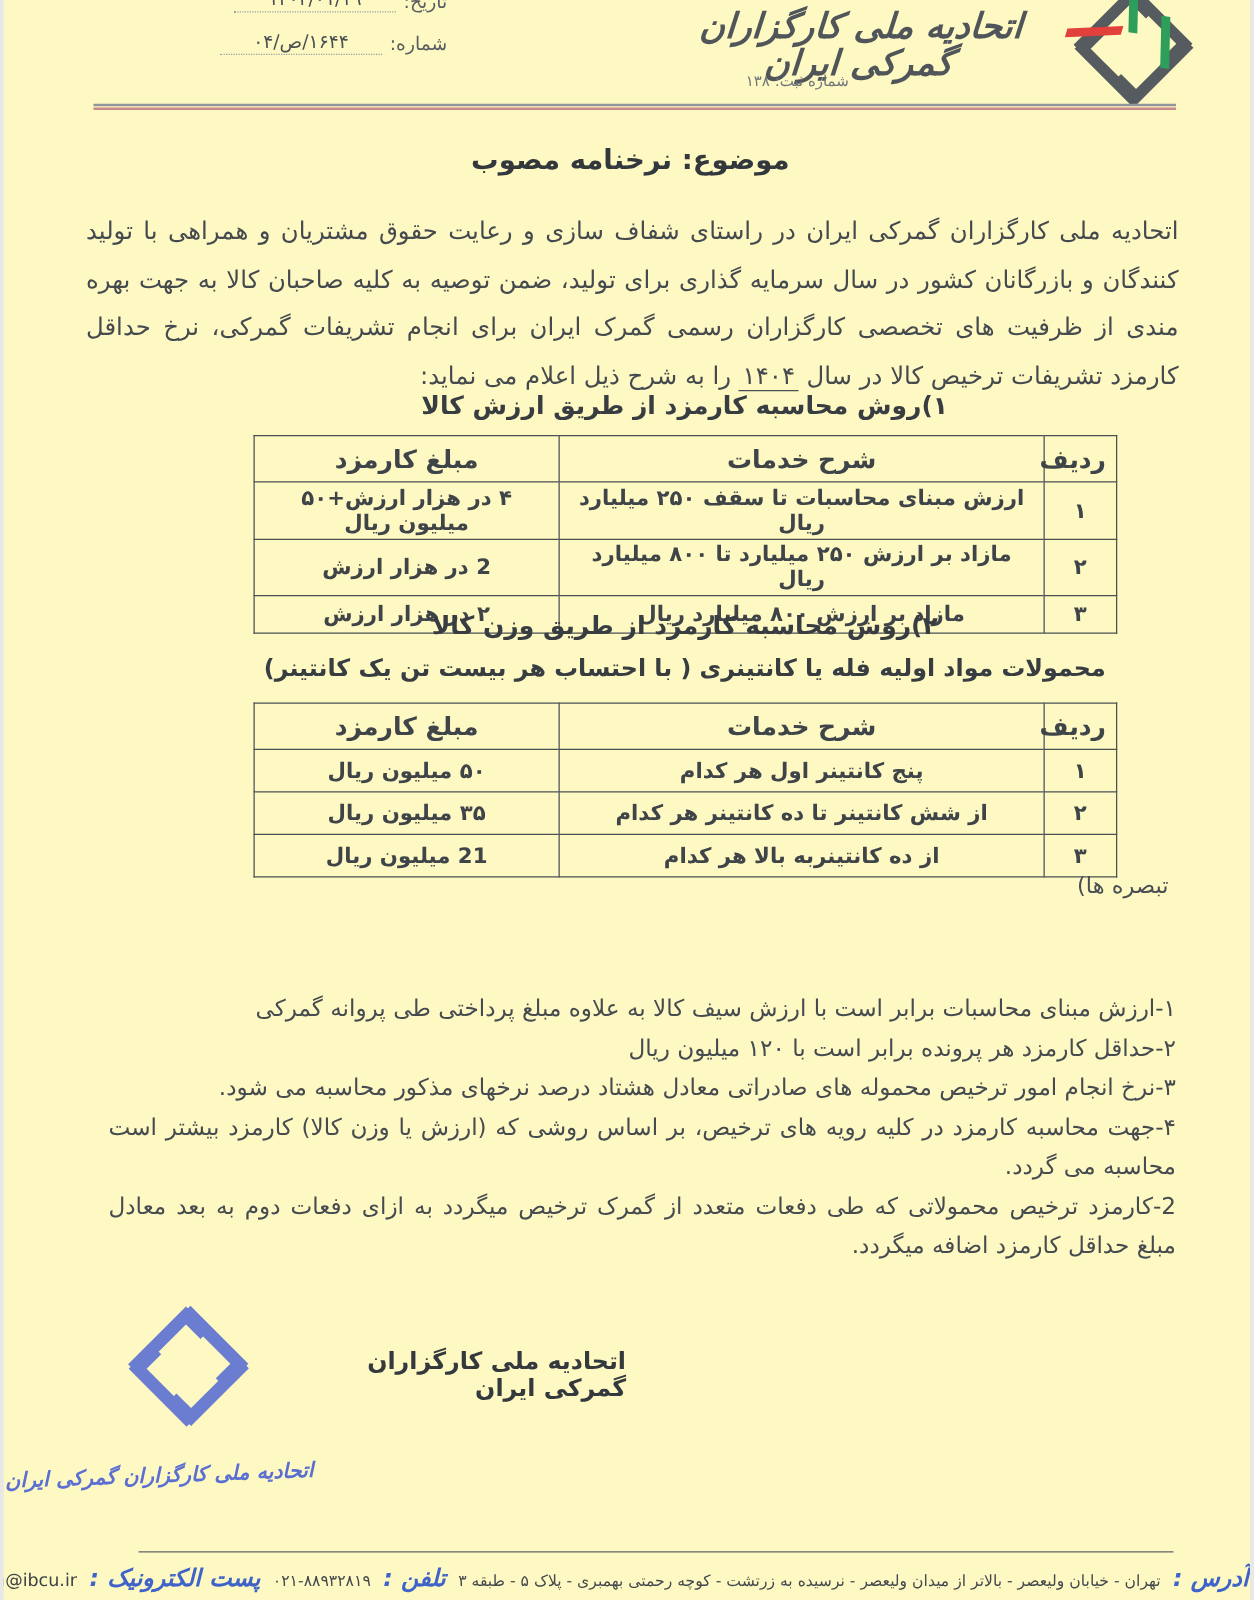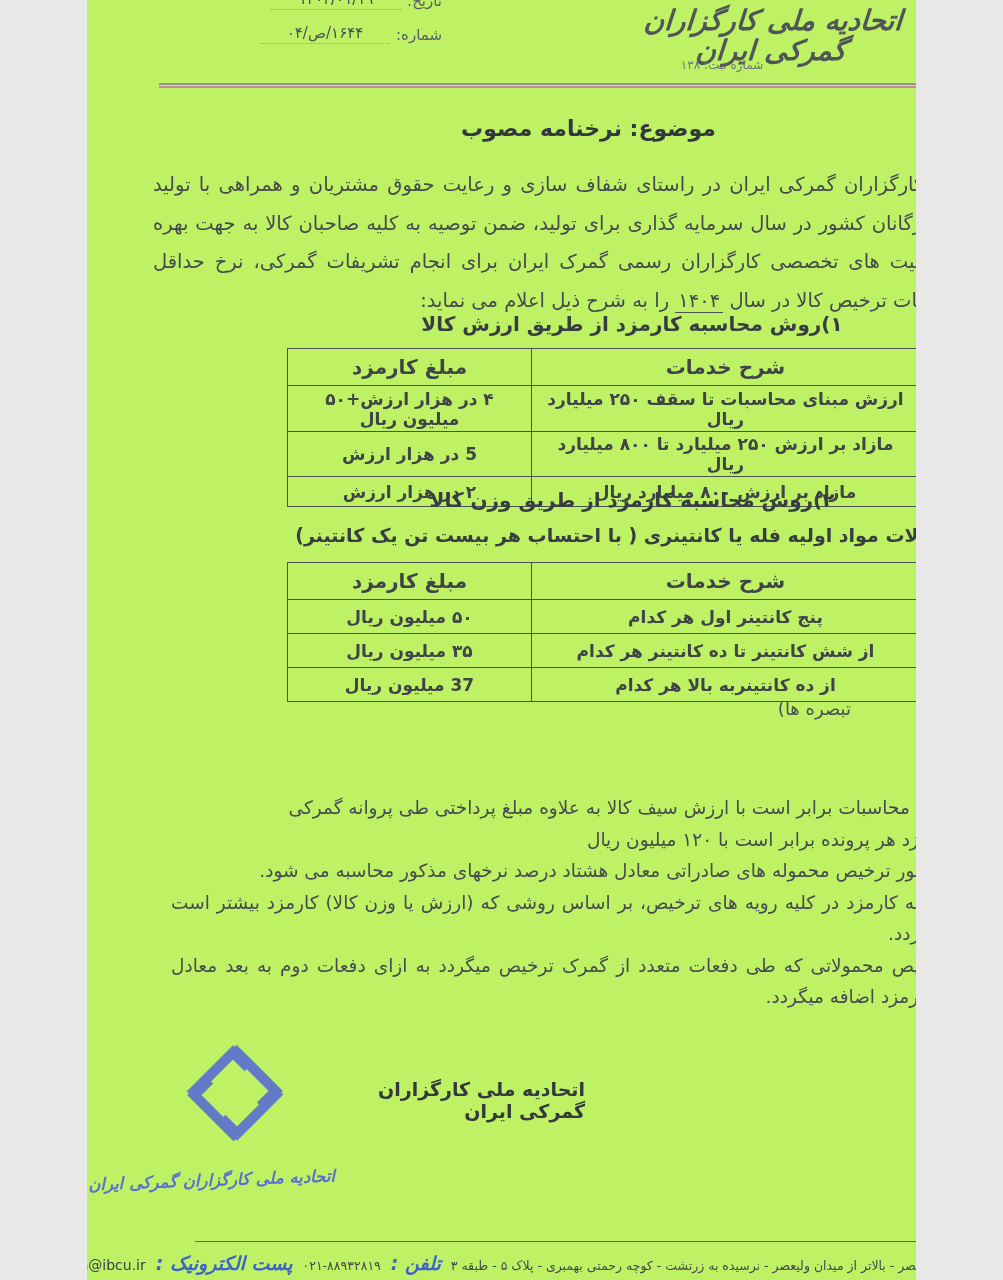--- a/index.html
+++ b/index.html
@@ -1,21 +1,21 @@
 <!DOCTYPE html>
 <html lang="fa" dir="rtl"><head>
 <meta charset="utf-8">
 <style>
   * { margin:0; padding:0; box-sizing:border-box; }
   html,body { background:#e8e8e6; }
   .page {
     position:relative;
-    width:829px; height:1280px;
+    width:997px; height:1280px;
     margin:0 auto;
-    background:#bef264;
+    background:#fef9c3;
     font-family:"DejaVu Sans", sans-serif;
     color:#3c4146;
     direction:rtl;
     overflow:hidden;
   }
   .abs { position:absolute; }
 
   
   .meta-block { left:55px; top:-10px; width:300px; direction:rtl; }
   .meta-row { display:flex; align-items:flex-end; gap:6px; margin-bottom:14px; }
@@ -141,21 +141,21 @@
       <th>مبلغ کارمزد</th>
     </tr>
     <tr class="r0">
       <td>۱</td>
       <td>ارزش مبنای محاسبات تا سقف ۲۵۰ میلیارد ریال</td>
       <td>۴ در هزار ارزش+۵۰ میلیون ریال</td>
     </tr>
     <tr class="r1">
       <td>۲</td>
       <td>مازاد بر ارزش ۲۵۰ میلیارد تا ۸۰۰ میلیارد ریال</td>
-      <td>5 در هزار ارزش</td>
+      <td>2 در هزار ارزش</td>
     </tr>
     <tr class="r2">
       <td>۳</td>
       <td>مازاد بر ارزش ۸۰۰ میلیارد ریال</td>
       <td>۲  در هزار ارزش</td>
     </tr>
   </tbody>
     </table>
 
   <div class="abs sec-heading h2">۲)روش محاسبه کارمزد از طریق وزن کالا</div>
@@ -179,21 +179,21 @@
       <td>۵۰ میلیون ریال</td>
     </tr>
     <tr>
       <td>۲</td>
       <td>از شش کانتینر تا ده کانتینر هر کدام</td>
       <td>۳۵ میلیون ریال</td>
     </tr>
     <tr>
       <td>۳</td>
       <td>از ده کانتینربه بالا هر کدام</td>
-      <td>37 میلیون ریال</td>
+      <td>21 میلیون ریال</td>
     </tr>
   </tbody>
     </table>
 
   <div class="abs notes-title">تبصره ها)</div>
   <div class="abs notes">
     <p>۱-ارزش مبنای محاسبات برابر است با ارزش سیف کالا به علاوه مبلغ پرداختی طی پروانه گمرکی</p>
     <p>۲-حداقل کارمزد هر پرونده برابر است با ۱۲۰ میلیون ریال</p>
     <p>۳-نرخ انجام امور ترخیص محموله های صادراتی معادل هشتاد درصد نرخهای مذکور محاسبه می شود.</p>
     <p>۴-جهت محاسبه کارمزد در کلیه رویه های ترخیص، بر اساس روشی که (ارزش یا وزن کالا) کارمزد بیشتر است محاسبه می گردد.</p>

